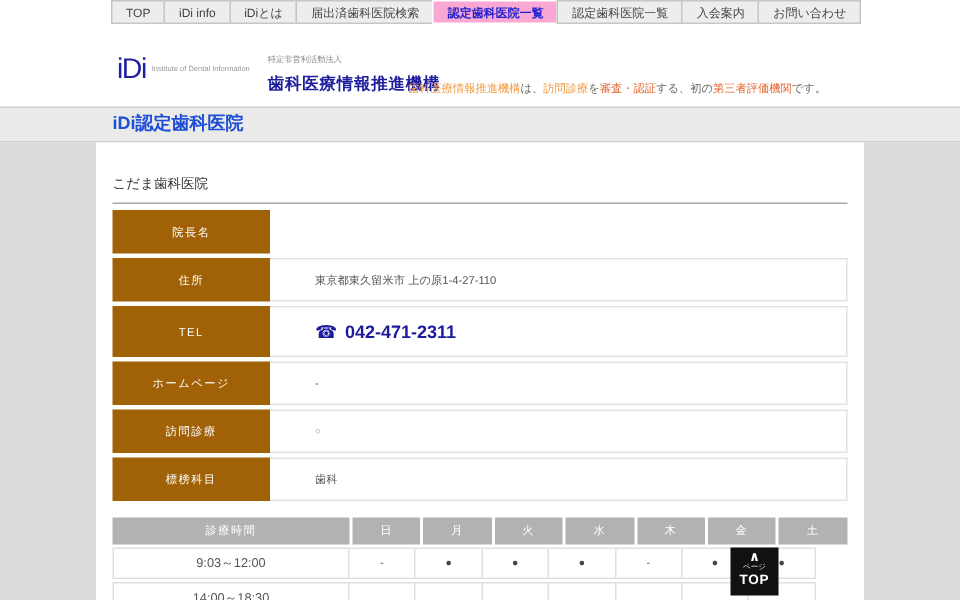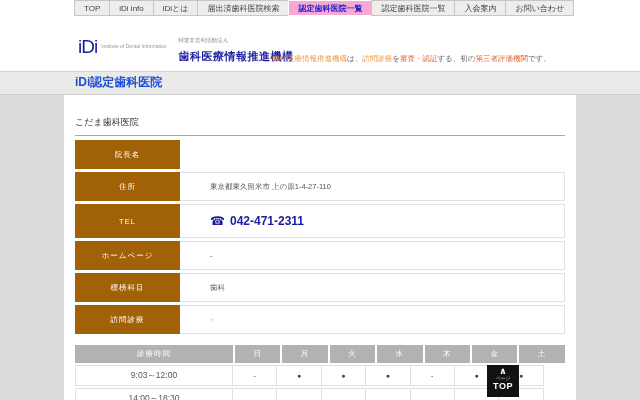--- a/index.html
+++ b/index.html
@@ -127,26 +127,26 @@
       <div class="info-value tel-value">
         <span class="phone-icon">☎</span>
         <span>042-471-2311</span>
       </div>
     </div>
     <div class="info-row">
       <div class="info-label">ホームページ</div>
       <div class="info-value">-</div>
     </div>
     <div class="info-row">
+      <div class="info-label">訪問診療</div>
+      <div class="info-value dot-small">○</div>
+    </div>
+    <div class="info-row">
       <div class="info-label">標榜科目</div>
       <div class="info-value">歯科</div>
-    </div>
-    <div class="info-row">
-      <div class="info-label">訪問診療</div>
-      <div class="info-value dot-small">○</div>
     </div>
   </div>
 
   <div class="schedule">
     <div class="sch-header">
       <div class="sch-hcell col-time">診療時間</div>
       <div class="sch-hcell col-day">日</div>
       <div class="sch-hcell col-day">月</div>
       <div class="sch-hcell col-day">火</div>
       <div class="sch-hcell col-day">水</div>

